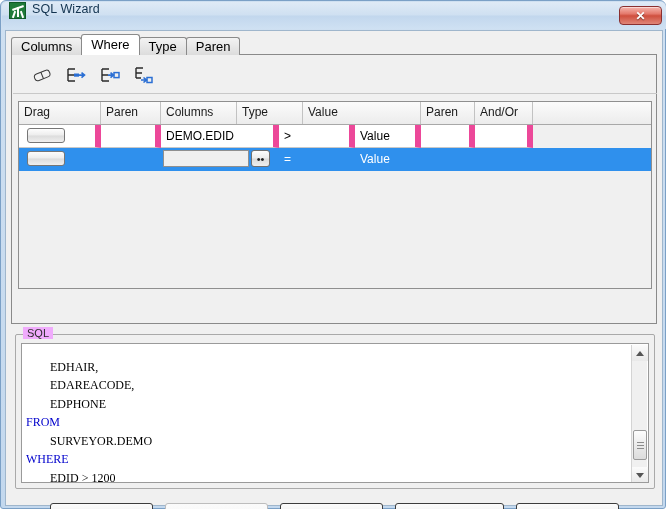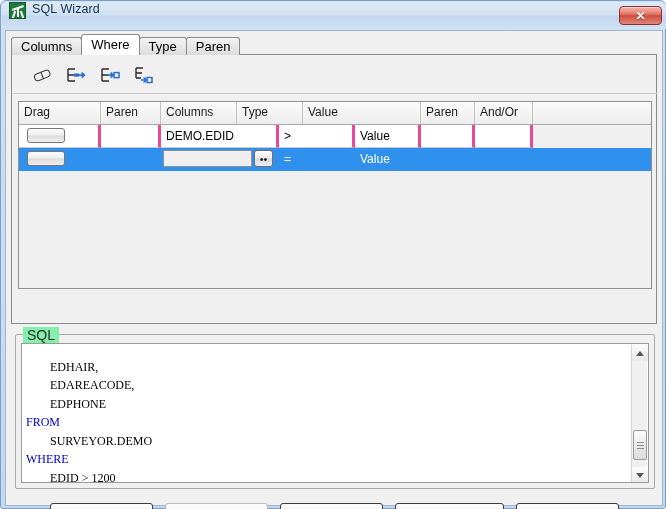--- a/index.html
+++ b/index.html
@@ -146,21 +146,21 @@
     box-sizing: border-box;
     border-right: 1px solid #c2c2c2;
     font-size: 12px; color: #1b1b1b;
     line-height: 21px; padding-left: 5px;
     background: linear-gradient(180deg,#fbfbfb 0%,#ececec 100%);
     overflow: hidden; white-space: nowrap;
   }
   .grid-row { display: flex; height: 23px; }
   .grid-row .td {
     box-sizing: border-box;
-    border-right: 3px solid #ec4899;
+    border-right: 6px solid #ec4899;
     border-bottom: 1px solid #c8c8c8;
     background: #ffffff;
     font-size: 12px; color: #000000;
     line-height: 22px; padding-left: 5px;
     overflow: hidden; white-space: nowrap;
     position: relative;
   }
   .grid-row.selected .td {
     background: #2f90ed;
     color: #ffffff;
@@ -210,22 +210,22 @@
   
   .sqlgroup {
     position: absolute; left: 9px; top: 303px;
     width: 640px; height: 155px;
     box-sizing: border-box;
     border: 1px solid #a9a9a9;
     border-radius: 2px;
   }
   .sqlgroup .legend {
     position: absolute; left: 7px; top: -8px;
-    background: #86efac; padding: 0 4px;
-    font-size: 14px; color: #2b2b2b;
+    background: #f0abfc; padding: 0 4px;
+    font-size: 11px; color: #2b2b2b;
   }
   .sqlbox {
     position: absolute; left: 5px; top: 8px;
     width: 628px; height: 140px;
     box-sizing: border-box;
     border: 1px solid #9a9a9a;
     background: #ffffff;
     overflow: hidden;
   }
   .sqltext {

